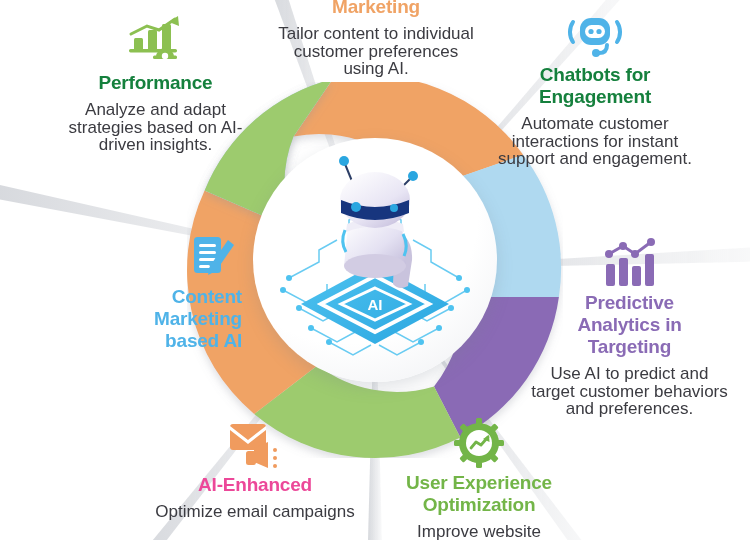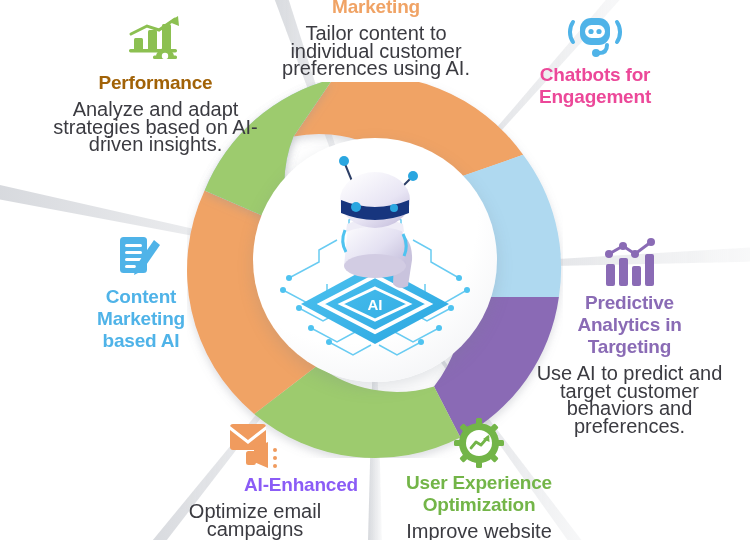--- a/index.html
+++ b/index.html
@@ -52,41 +52,41 @@
     line-height: 0;
   }
   .node .title {
     font-weight: bold;
     font-size: 19px;
     line-height: 22px;
     letter-spacing: -0.2px;
     margin: 0 0 7px 0;
   }
   .node .desc {
-    font-size: 20px;
+    font-size: 17px;
     line-height: 17.5px;
     color: #3b3b41;
     margin: 0;
   }
 
   
   #node-performance { left: 48px;  top: 16px;  width: 215px; }
   #node-personalized{ left: 278px; top: -26px; width: 196px; }
   #node-chatbots    { left: 495px; top: 8px;   width: 200px; }
   #node-predictive  { left: 527px; top: 238px; width: 205px; }
   #node-ux          { left: 378px; top: 418px; width: 202px; }
   #node-email       { left: 152px; top: 418px; width: 206px; }
-  #node-content     { left: 40px;  top: 232px; width: 202px; }
+  #node-content     { left: 40px;  top: 232px; width: 202px; text-align: right; }
 
   #node-personalized .title { color: #F0A365; }
-  #node-performance .title  { color: #a16207; }
-  #node-chatbots .title     { color: #ec4899; }
+  #node-performance .title  { color: #15803d; }
+  #node-chatbots .title     { color: #15803d; }
   #node-predictive .title   { color: #8A6BB5; }
   #node-ux .title           { color: #73B548; }
-  #node-email .title        { color: #8b5cf6; text-align: right; }
+  #node-email .title        { color: #ec4899; }
   #node-content .title      { color: #4FB3E8; }
 </style>
 </head>
 <body>
 
 <div id="stage">
 
   <svg class="rays" viewBox="0 0 750 540" xmlns="http://www.w3.org/2000/svg">
     <defs>
       <linearGradient id="rayFade" x1="0" y1="0" x2="1" y2="0">
@@ -286,20 +286,21 @@
         <circle cx="28" cy="23.5" r="2.6" fill="#4FB3E8"></circle>
         <circle cx="36" cy="23.5" r="2.6" fill="#4FB3E8"></circle>
         <path d="M44 37 q0 8 -8 8" stroke="#4FB3E8" stroke-width="4" fill="none" stroke-linecap="round"></path>
         <circle cx="33" cy="45" r="4" fill="#4FB3E8"></circle>
       </svg>
     </span>
     <div class="title">
       <span>Chatbots for</span><br>
       <span>Engagement</span>
     </div>
+    <p class="desc">Automate customer interactions for instant support and engagement.</p>
   </div>
 
   <div class="node" id="node-ux">
     <span class="icon">
       <svg width="52" height="50" viewBox="0 0 52 50" xmlns="http://www.w3.org/2000/svg">
         <g fill="#73B548">
           <g>
             <circle cx="26" cy="25" r="20"></circle>
             <g>
               <rect x="23" y="0" width="6" height="8" rx="1.5"></rect>

